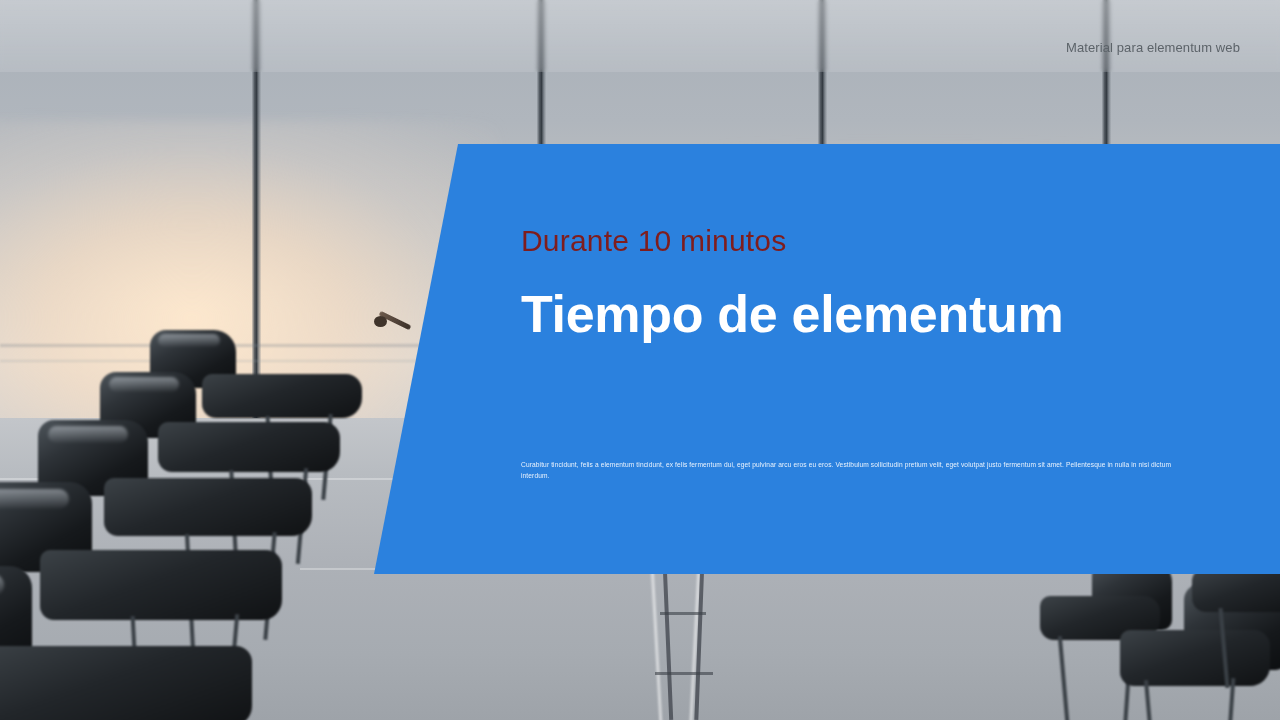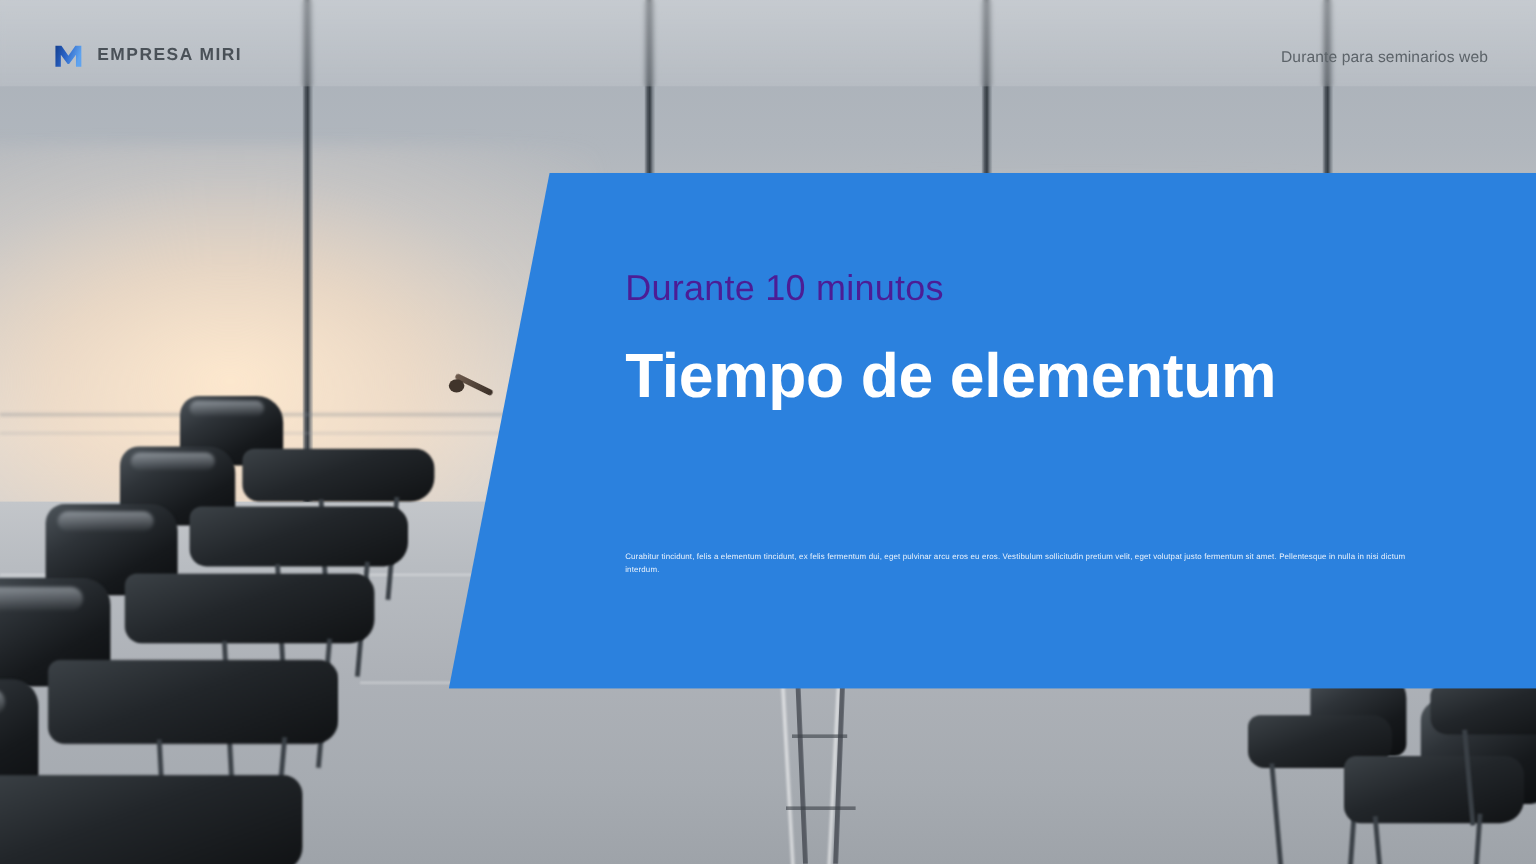--- a/index.html
+++ b/index.html
@@ -214,21 +214,21 @@
   .panel-content {
     position: absolute;
     left: 521px; top: 144px;
     width: 700px; height: 430px;
   }
   .eyebrow {
     position: absolute;
     top: 80px; left: 0;
     font-size: 30px;
     font-weight: normal;
-    color: #4c1d95;
+    color: #7f1d1d;
     letter-spacing: 0.2px;
     white-space: nowrap;
   }
   .headline {
     position: absolute;
     top: 140px; left: 0;
     font-size: 52px;
     font-weight: bold;
     color: #ffffff;
     letter-spacing: -0.3px;
@@ -334,36 +334,21 @@
     </div>
 
     <div class="chair" style="left:1186px;top:530px;width:120px;height:120px;">
       <div class="back" style="left:40px;top:0;width:84px;height:64px;"></div>
       <div class="seat" style="left:6px;top:40px;width:110px;height:42px;"></div>
       <div class="leg" style="left:36px;top:78px;height:80px;transform:rotate(-5deg);"></div>
     </div>
   </div>
 
   <div class="header-band">
-    <div class="brand">
-      <span>
-        <svg class="brand-mark" viewBox="0 0 26 24" xmlns="http://www.w3.org/2000/svg">
-          <defs>
-            <linearGradient id="mgrad" x1="0" y1="0" x2="1" y2="0.25">
-              <stop offset="0%" stop-color="#143f8f"></stop>
-              <stop offset="45%" stop-color="#2a63c6"></stop>
-              <stop offset="100%" stop-color="#5fa3ef"></stop>
-            </linearGradient>
-          </defs>
-          <path d="M2.2 21.6 V4.2 L7.2 4.2 L13 12.4 L18.8 4.2 L23.8 4.2 V21.6 L19.3 21.6 V11.6 L13.6 19.4 L12.4 19.4 L6.7 11.6 V21.6 Z" fill="url(#mgrad)"></path>
-        </svg>
-      </span>
-      <span class="brand-name">EMPRESA MIRI</span>
-    </div>
-    <div class="header-right">Durante para seminarios web</div>
+    <div class="header-right">Material para elementum web</div>
   </div>
 
   <div class="panel">
     <div class="panel-shape"></div>
   </div>
   <div class="panel-content">
     <div class="eyebrow">Durante 10 minutos</div>
     <div class="headline">Tiempo de elementum</div>
     <div class="body-copy">Curabitur tincidunt, felis a elementum tincidunt, ex felis fermentum dui, eget pulvinar arcu eros eu eros. Vestibulum sollicitudin pretium velit, eget volutpat justo fermentum sit amet. Pellentesque in nulla in nisi dictum interdum.</div>
   </div>

